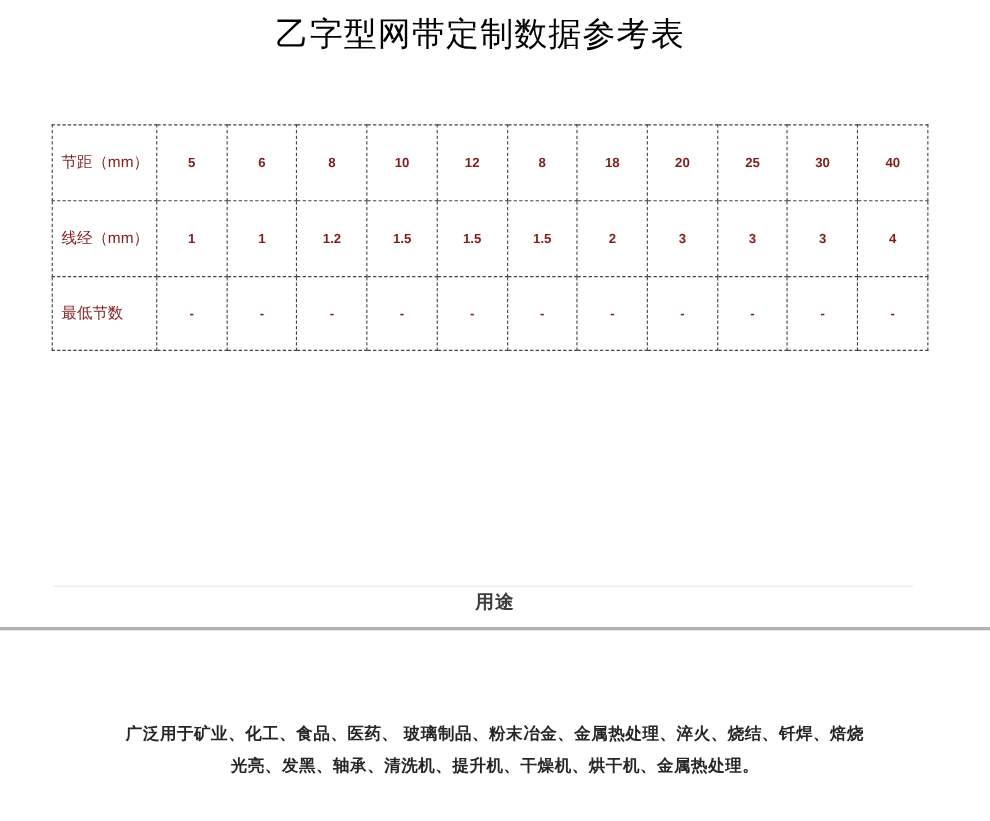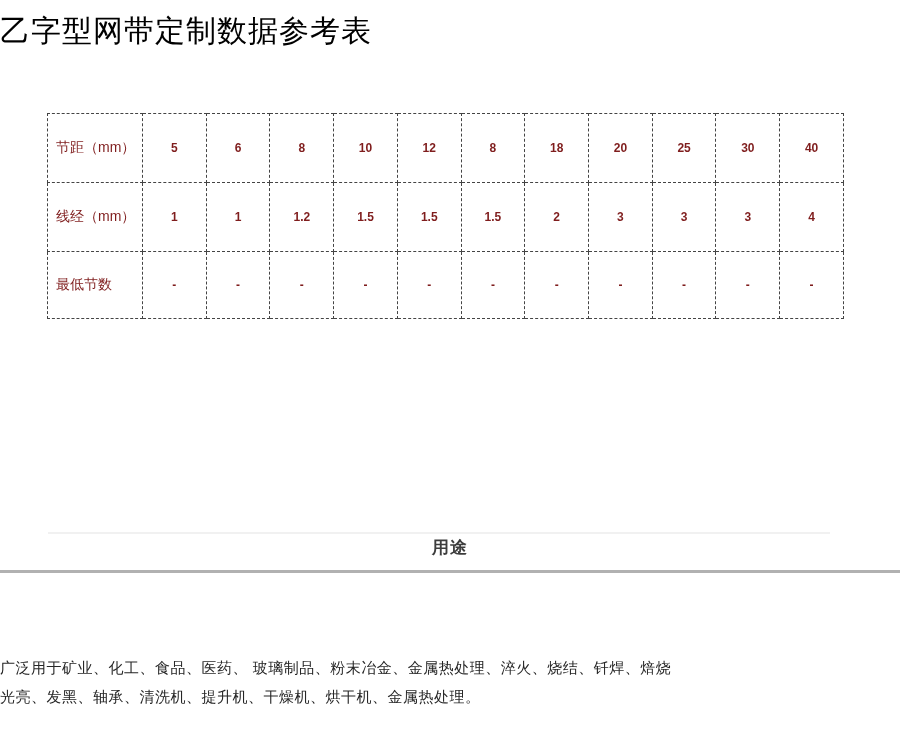--- a/index.html
+++ b/index.html
@@ -6,21 +6,21 @@
   html, body { background: #ffffff; }
   body {
     width: 900px; height: 746px;
     position: relative;
     font-family: "Liberation Sans", sans-serif;
     color: #1a1a1a;
     overflow: hidden;
   }
   .title {
     position: absolute; top: 11px; left: 0; width: 873px;
-    text-align: left;
+    text-align: center;
     font-size: 30px; font-weight: 400; color: #000;
     letter-spacing: 1px;
   }
   .spec-table {
     position: absolute; left: 47px; top: 113px;
     width: 797px;
     border-collapse: collapse; table-layout: fixed;
     background: #fff;
   }
   .spec-table td {
@@ -56,22 +56,22 @@
     letter-spacing: 1px;
     padding-left: 20px;
   }
   .strong-line {
     position: absolute; top: 570px; left: 0;
     width: 900px; height: 3px;
     background: #b1b1b1;
   }
   .usage-text {
     position: absolute; top: 653px; left: 0; width: 900px;
-    text-align: left;
-    font-size: 15px; font-weight: 400; color: #262626;
+    text-align: center;
+    font-size: 15px; font-weight: 700; color: #262626;
     line-height: 29px;
     letter-spacing: 0.5px;
   }
 </style>
 </head>
 <body>
 
 <h1 class="title">乙字型网带定制数据参考表</h1>
 
 <table class="spec-table">

